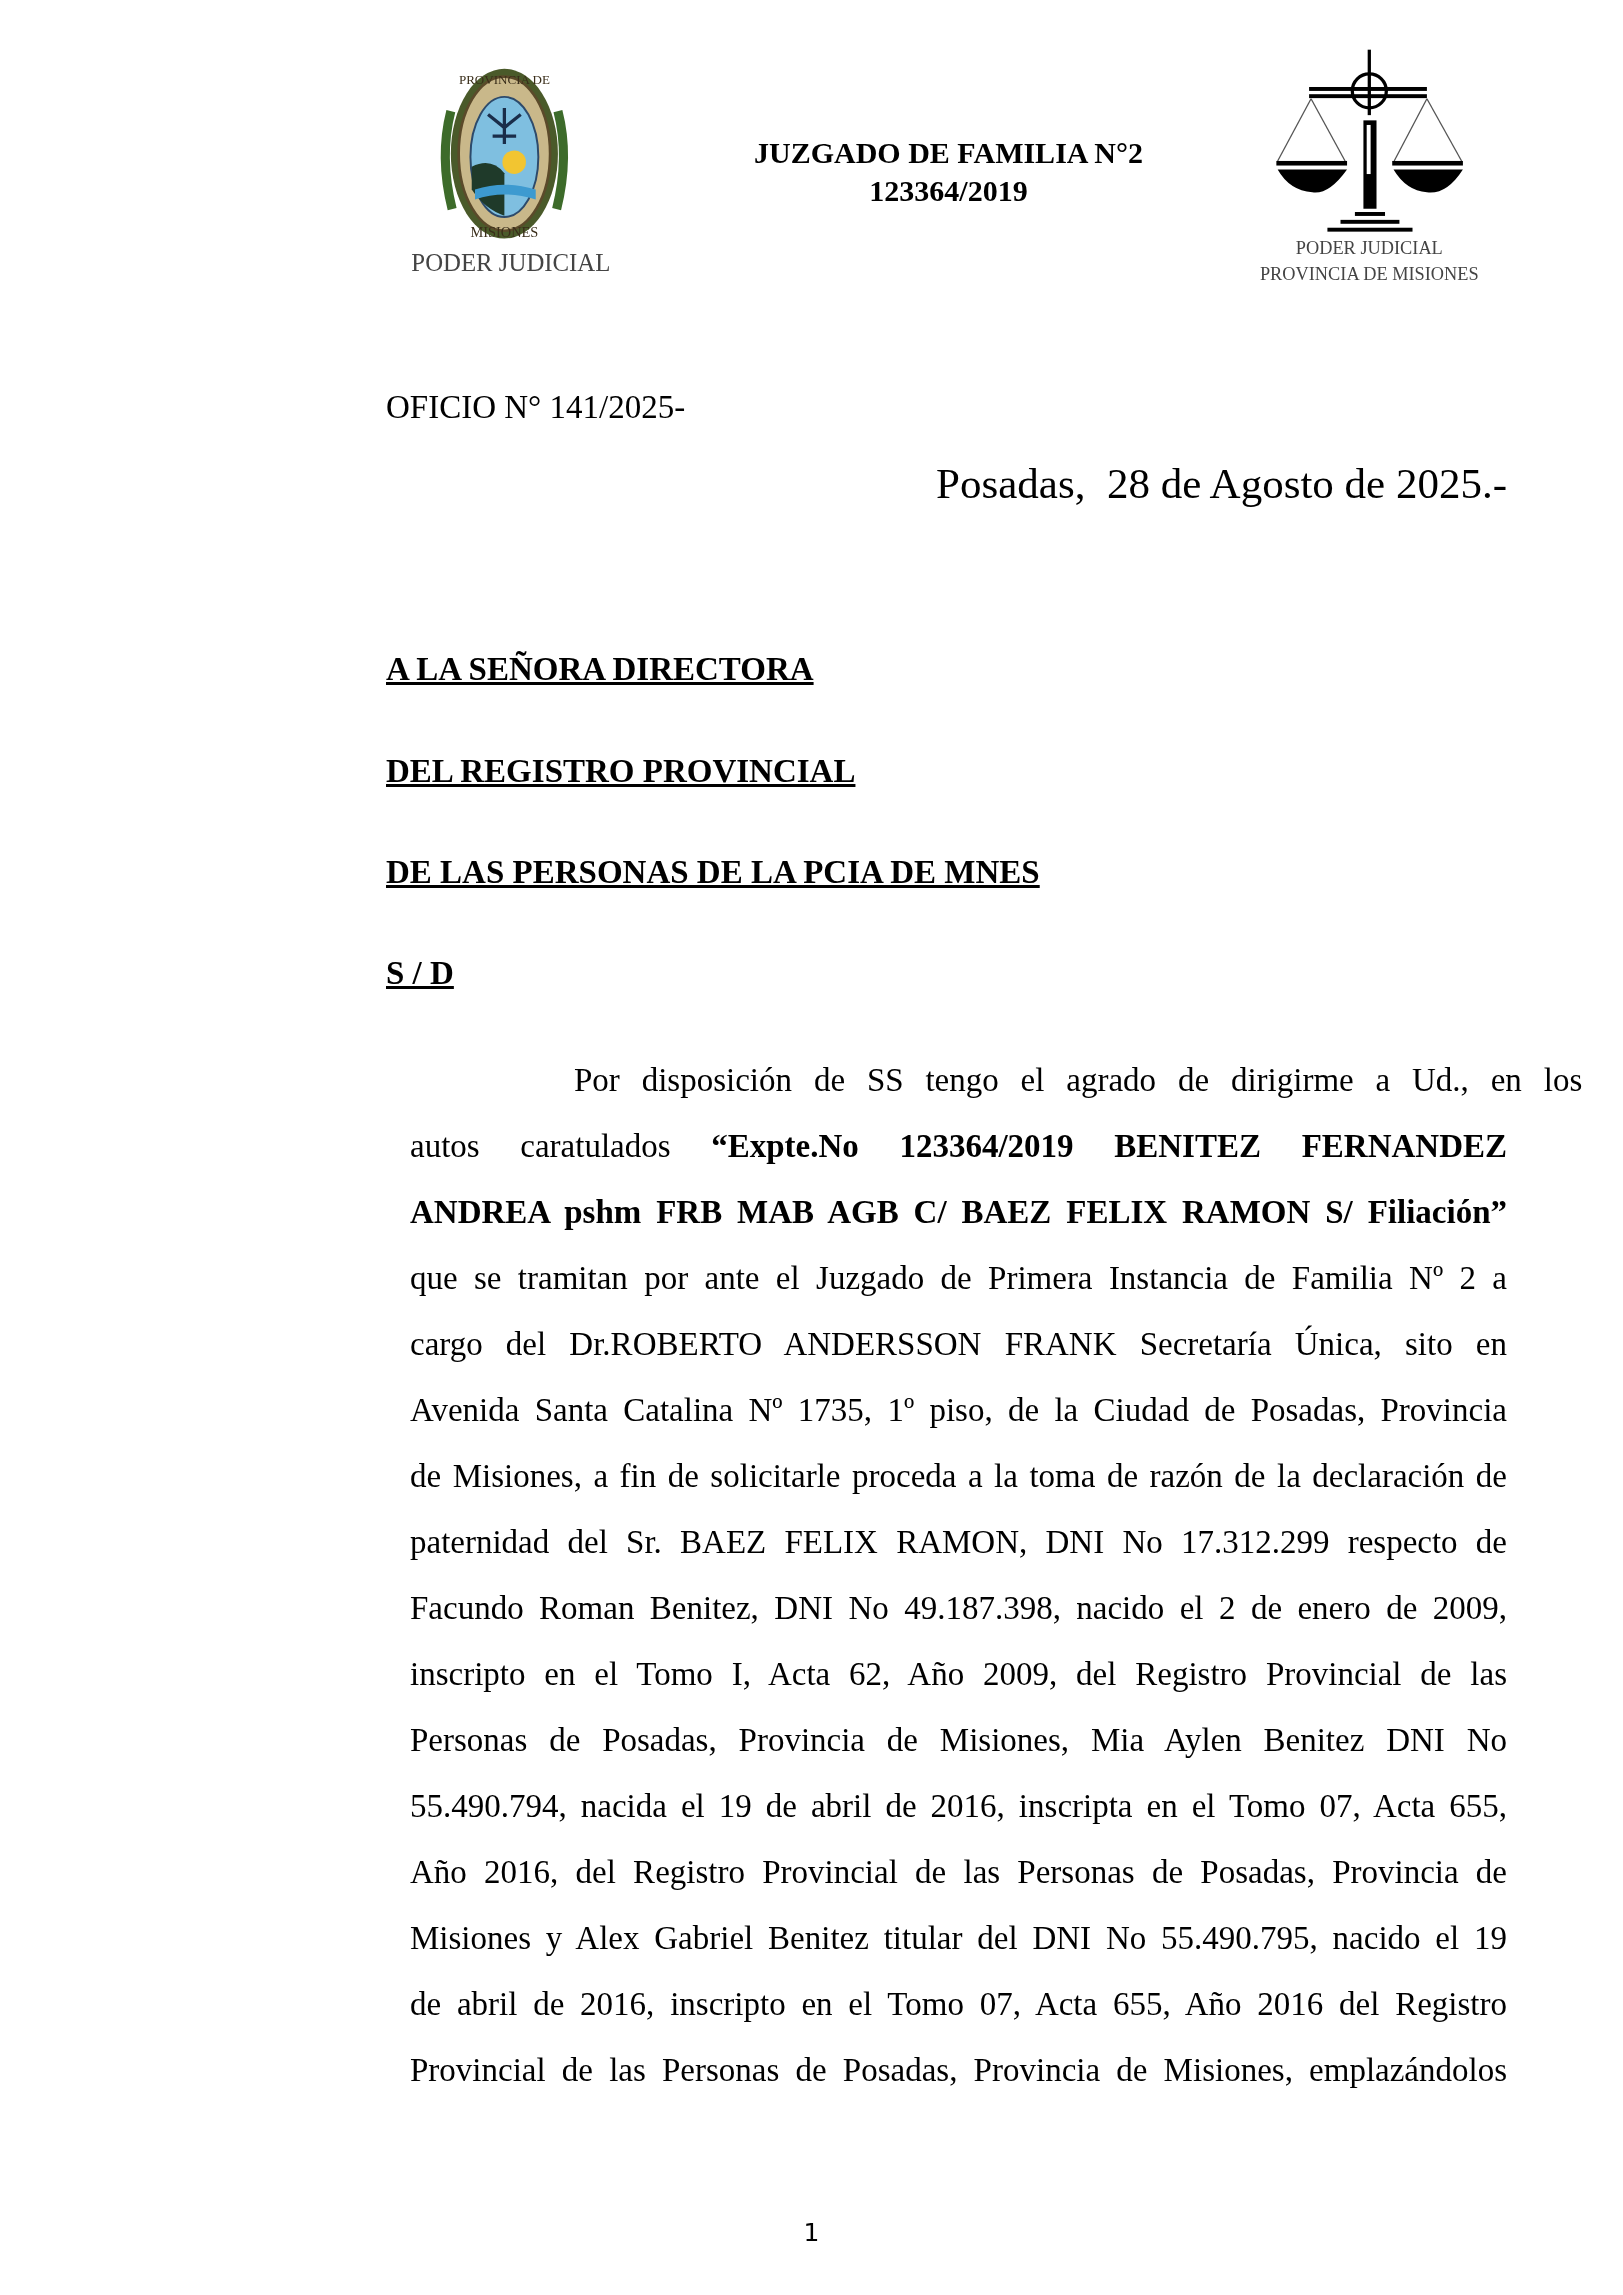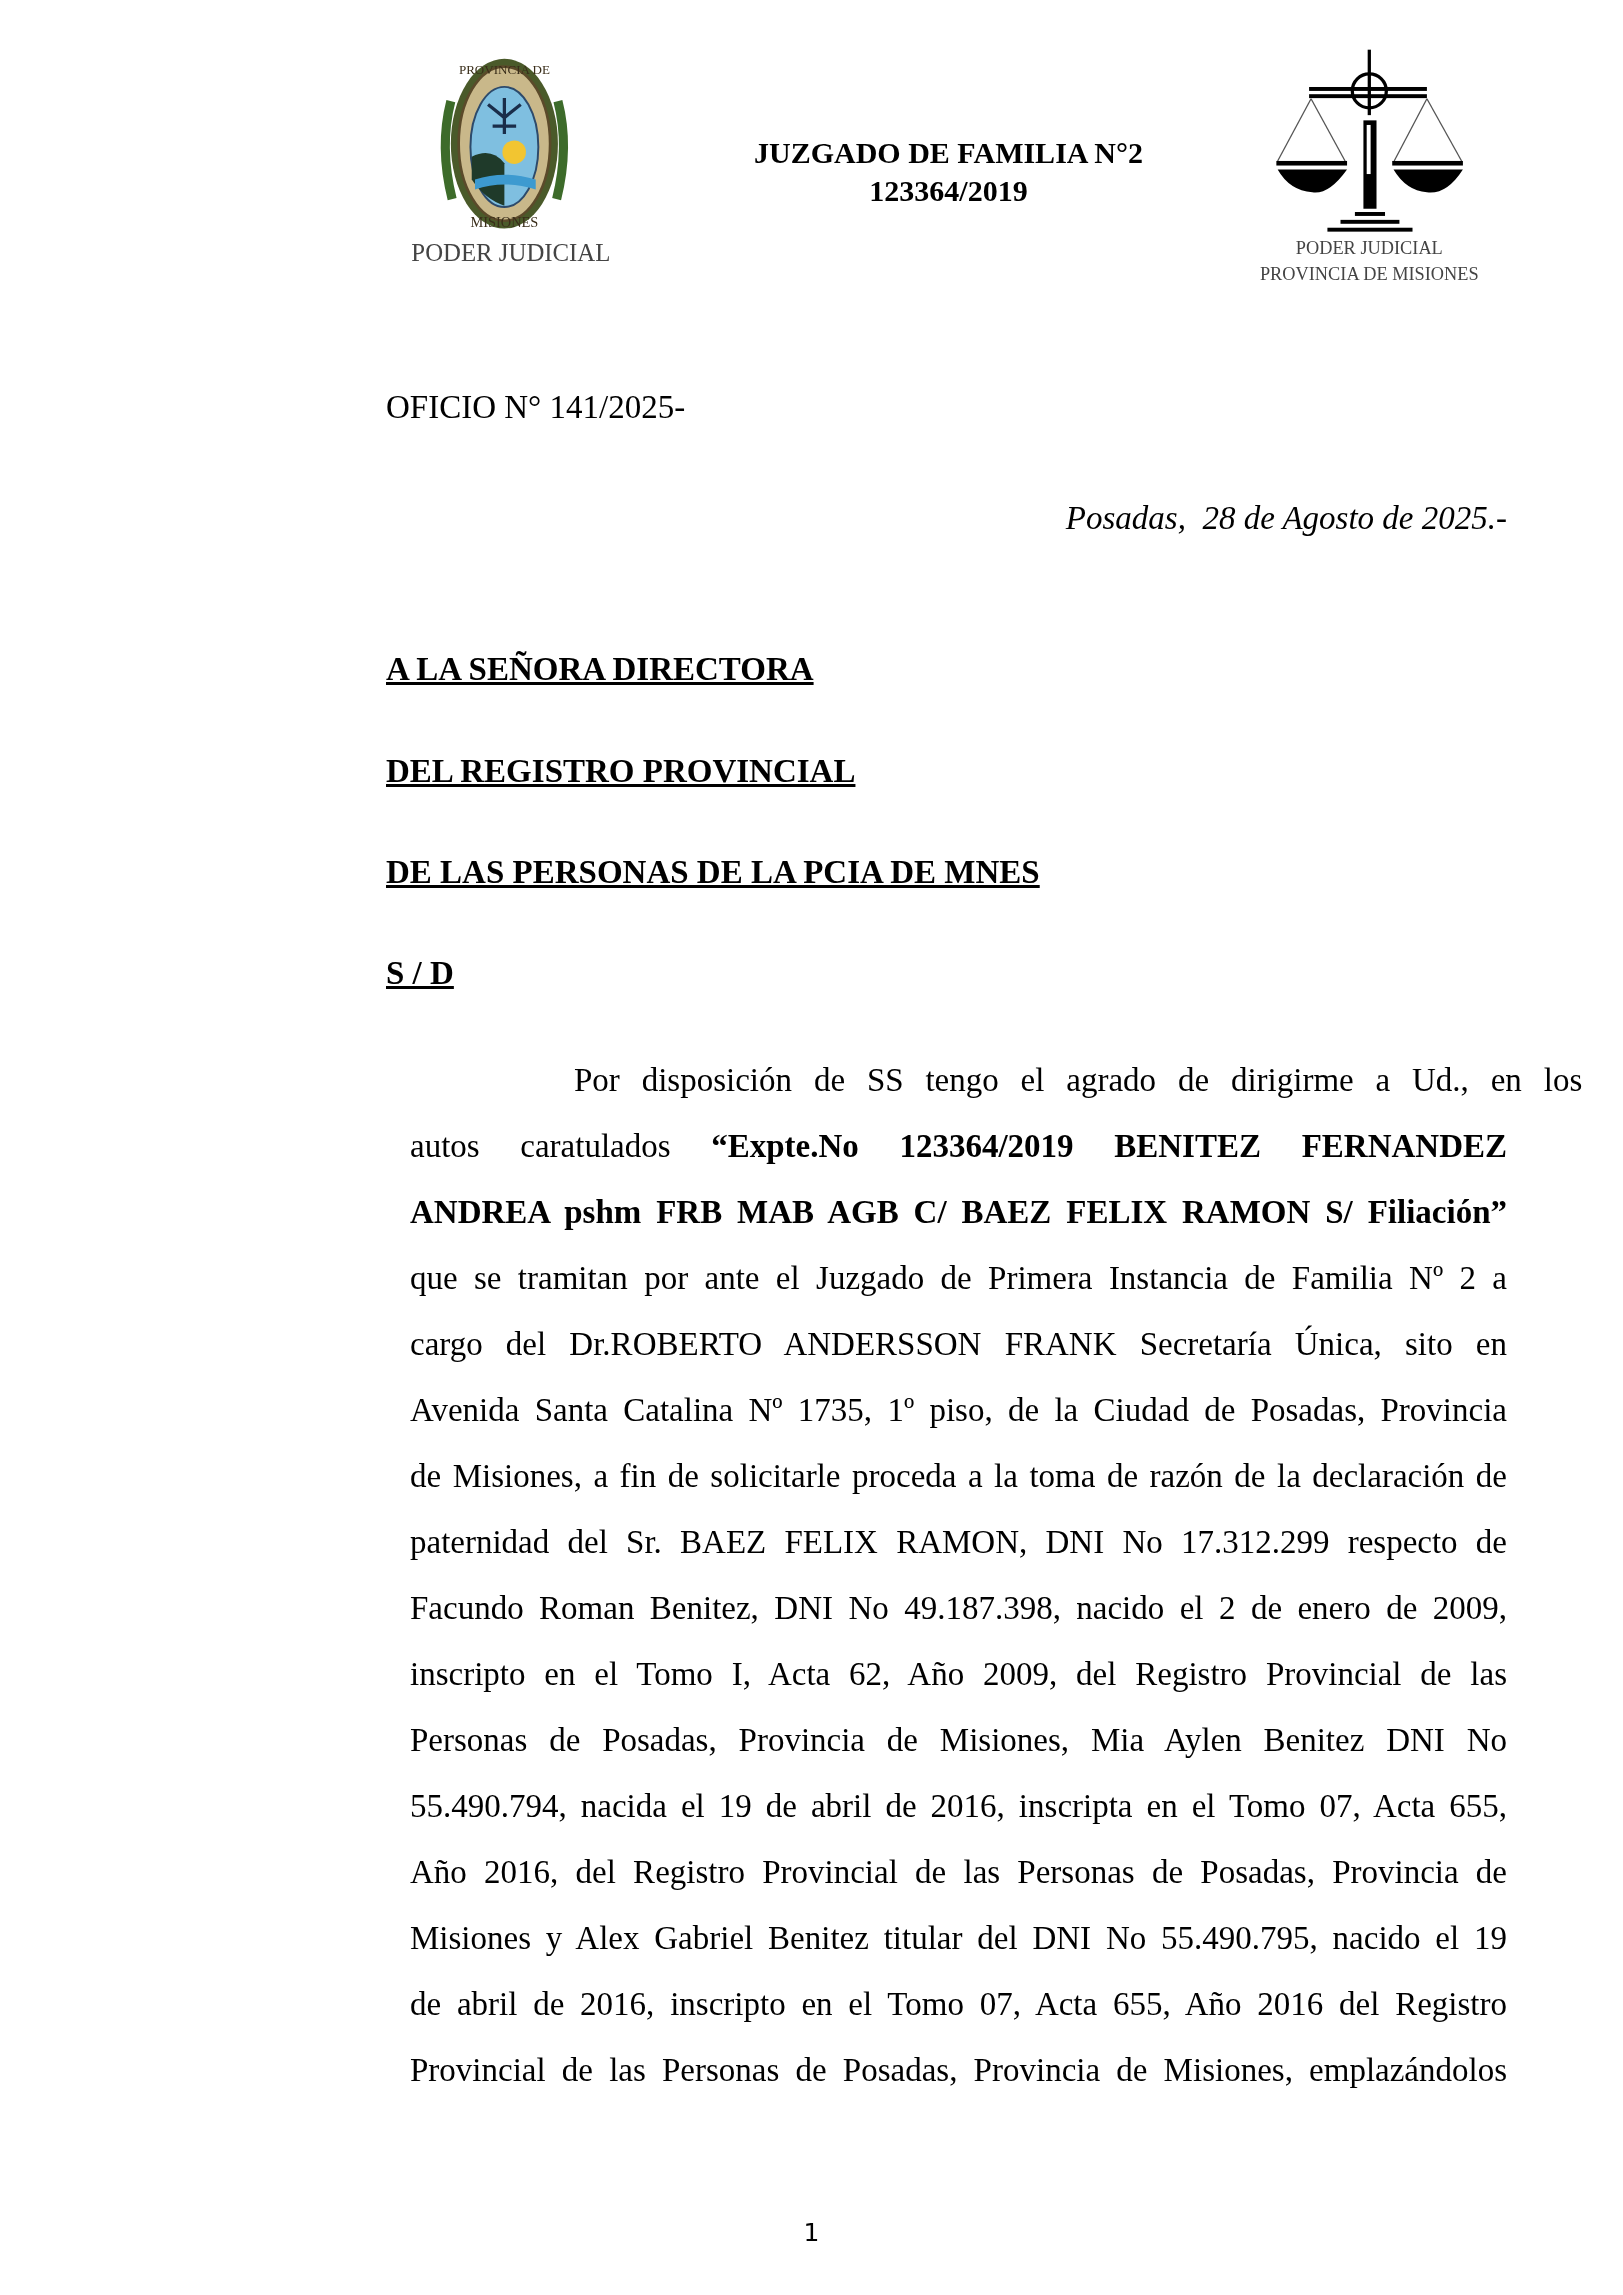--- a/index.html
+++ b/index.html
@@ -1,27 +1,27 @@
 <!DOCTYPE html>
 <html style="font-size:10.5px"><head>
 <meta charset="utf-8">
 <style>
   html, body { margin: 0; padding: 0; background: #ffffff; }
   body {
     width: 1623px; height: 2295px; position: relative; overflow: hidden;
     font-family: "Liberation Serif", "DejaVu Serif", serif; color: #000;
   }
-  .logo-left { position: absolute; left: 406px; top: 49px; width: 249px; height: 222px; }
+  .logo-left { position: absolute; left: 406px; top: 59px; width: 249px; height: 222px; }
   .logo-right { position: absolute; left: 1224px; top: 43px; width: 288px; height: 249px; }
   .header-block {
     position: absolute; left: 654px; top: 134px; width: 589px; text-align: center;
     font-weight: bold; font-size: 30px; line-height: 38px;
   }
   .oficio { position: absolute; left: 386px; top: 389px; font-weight: normal; font-size: 33px; }
-  .date { position: absolute; right: 116px; top: 500px; font-size: 33px; white-space: pre; font-style: italic; }
+  .date { position: absolute; right: 116px; top: 459px; font-size: 43px; white-space: pre; }
   .addressee { position: absolute; left: 386px; font-weight: bold; font-size: 33px; text-decoration: underline; }
   .body-text {
     position: absolute; left: 386px; top: 1047px; width: 1121px;
     font-size: 33px; line-height: 66px; text-align: justify; text-align-last: justify;
   }
   .body-text .line { display: block; text-align: justify; text-align-last: justify; white-space: nowrap; margin-left: 24px; }
   .body-text .line span { white-space: pre; }
   .indent { padding-left: 164px; }
   .page-number {
     position: absolute; left: 0; right: 0; top: 2218px; text-align: center;

